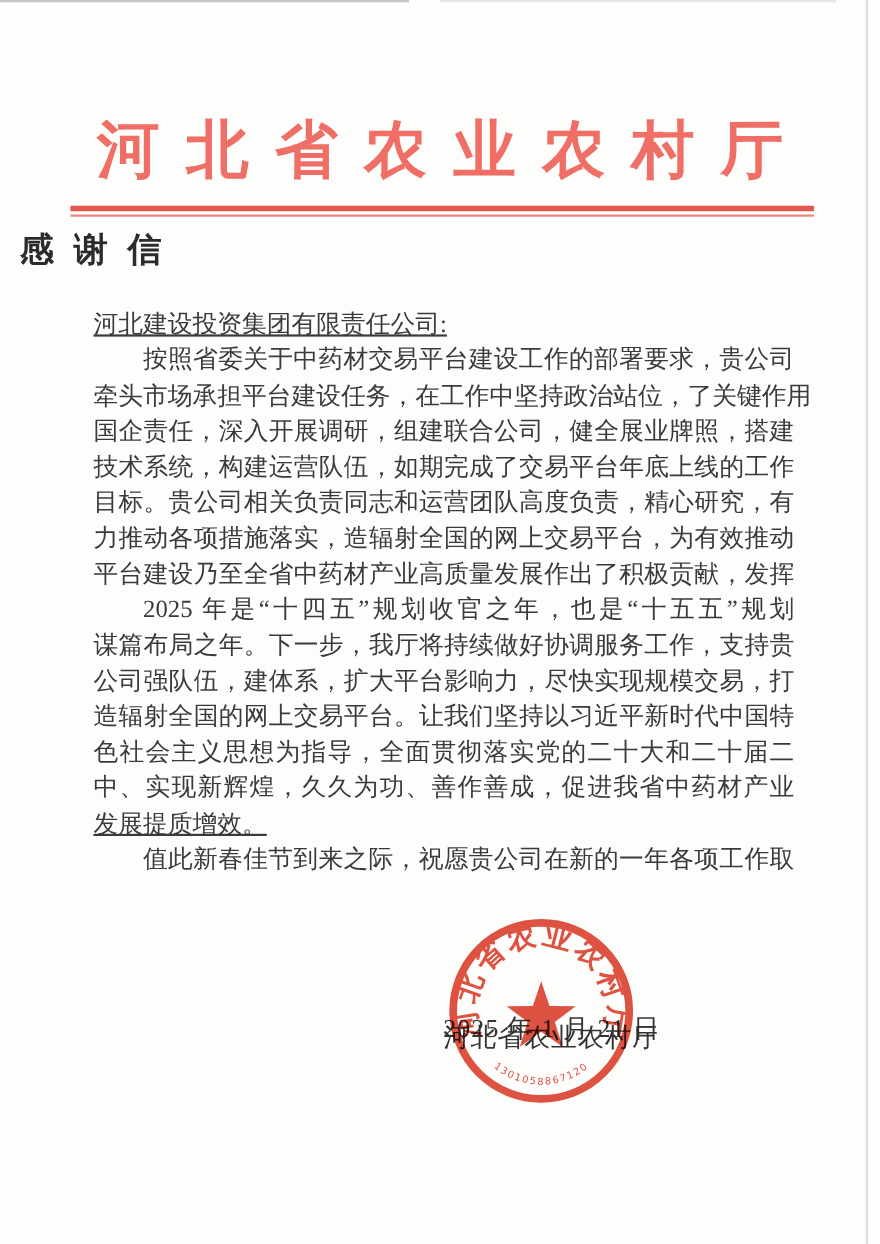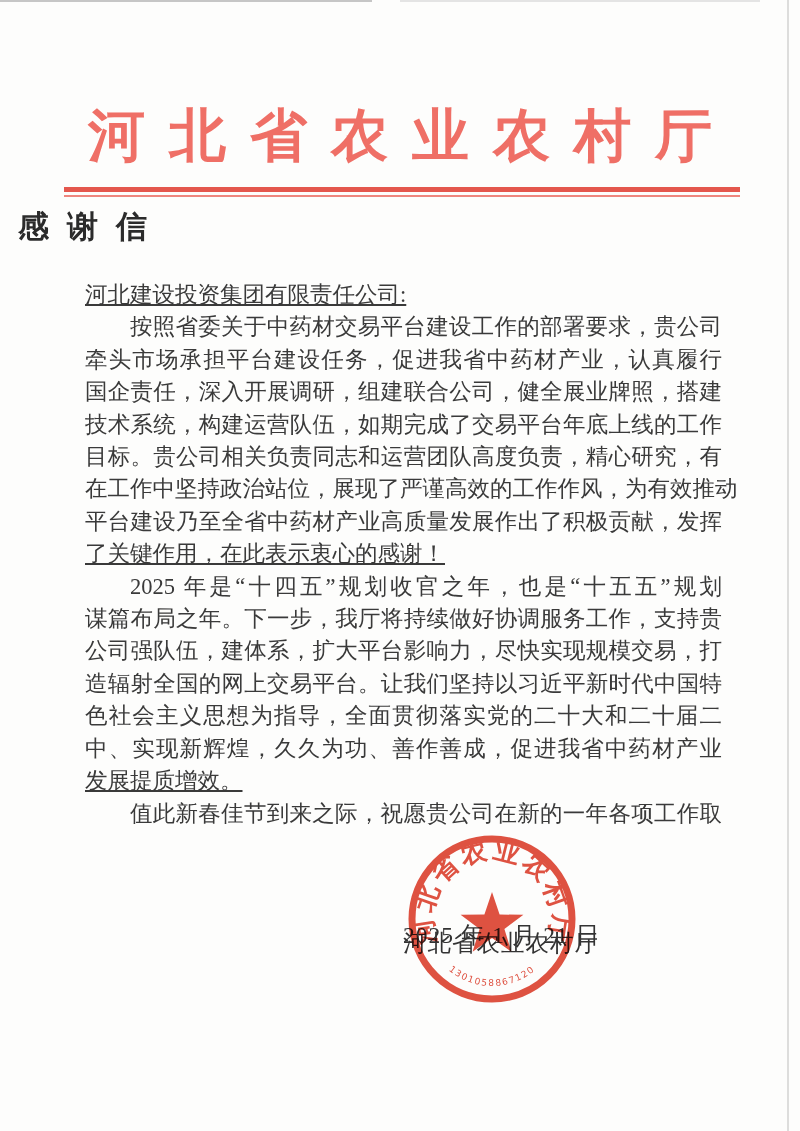--- a/index.html
+++ b/index.html
@@ -91,27 +91,26 @@
 
   <div class="letterhead">河北省农业农村厅</div>
   <div class="rule-top-thick"></div>
   <div class="rule-top-thin"></div>
 
   <div class="doc-title">感谢信</div>
 
   <div class="letter-body">
       <div class="body-line noFill">河北建设投资集团有限责任公司:</div>
       <div class="body-line indent">按照省委关于中药材交易平台建设工作的部署要求，贵公司</div>
-      <div class="body-line">牵头市场承担平台建设任务，促进我省中药材产业，认真履行</div>
+      <div class="body-line">牵头市场承担平台建设任务，在工作中坚持政治站位，了关键作用</div>
       <div class="body-line">国企责任，深入开展调研，组建联合公司，健全展业牌照，搭建</div>
       <div class="body-line">技术系统，构建运营队伍，如期完成了交易平台年底上线的工作</div>
       <div class="body-line">目标。贵公司相关负责同志和运营团队高度负责，精心研究，有</div>
-      <div class="body-line">在工作中坚持政治站位，展现了严谨高效的工作作风，为有效推动</div>
+      <div class="body-line">力推动各项措施落实，造辐射全国的网上交易平台，为有效推动</div>
       <div class="body-line">平台建设乃至全省中药材产业高质量发展作出了积极贡献，发挥</div>
-      <div class="body-line noFill">了关键作用，在此表示衷心的感谢！</div>
       <div class="body-line indent">2025 年是“十四五”规划收官之年，也是“十五五”规划</div>
       <div class="body-line">谋篇布局之年。下一步，我厅将持续做好协调服务工作，支持贵</div>
       <div class="body-line">公司强队伍，建体系，扩大平台影响力，尽快实现规模交易，打</div>
       <div class="body-line">造辐射全国的网上交易平台。让我们坚持以习近平新时代中国特</div>
       <div class="body-line">色社会主义思想为指导，全面贯彻落实党的二十大和二十届二</div>
       <div class="body-line">中、实现新辉煌，久久为功、善作善成，促进我省中药材产业</div>
       <div class="body-line noFill">发展提质增效。</div>
       <div class="body-line indent">值此新春佳节到来之际，祝愿贵公司在新的一年各项工作取</div>
     </div>
 

